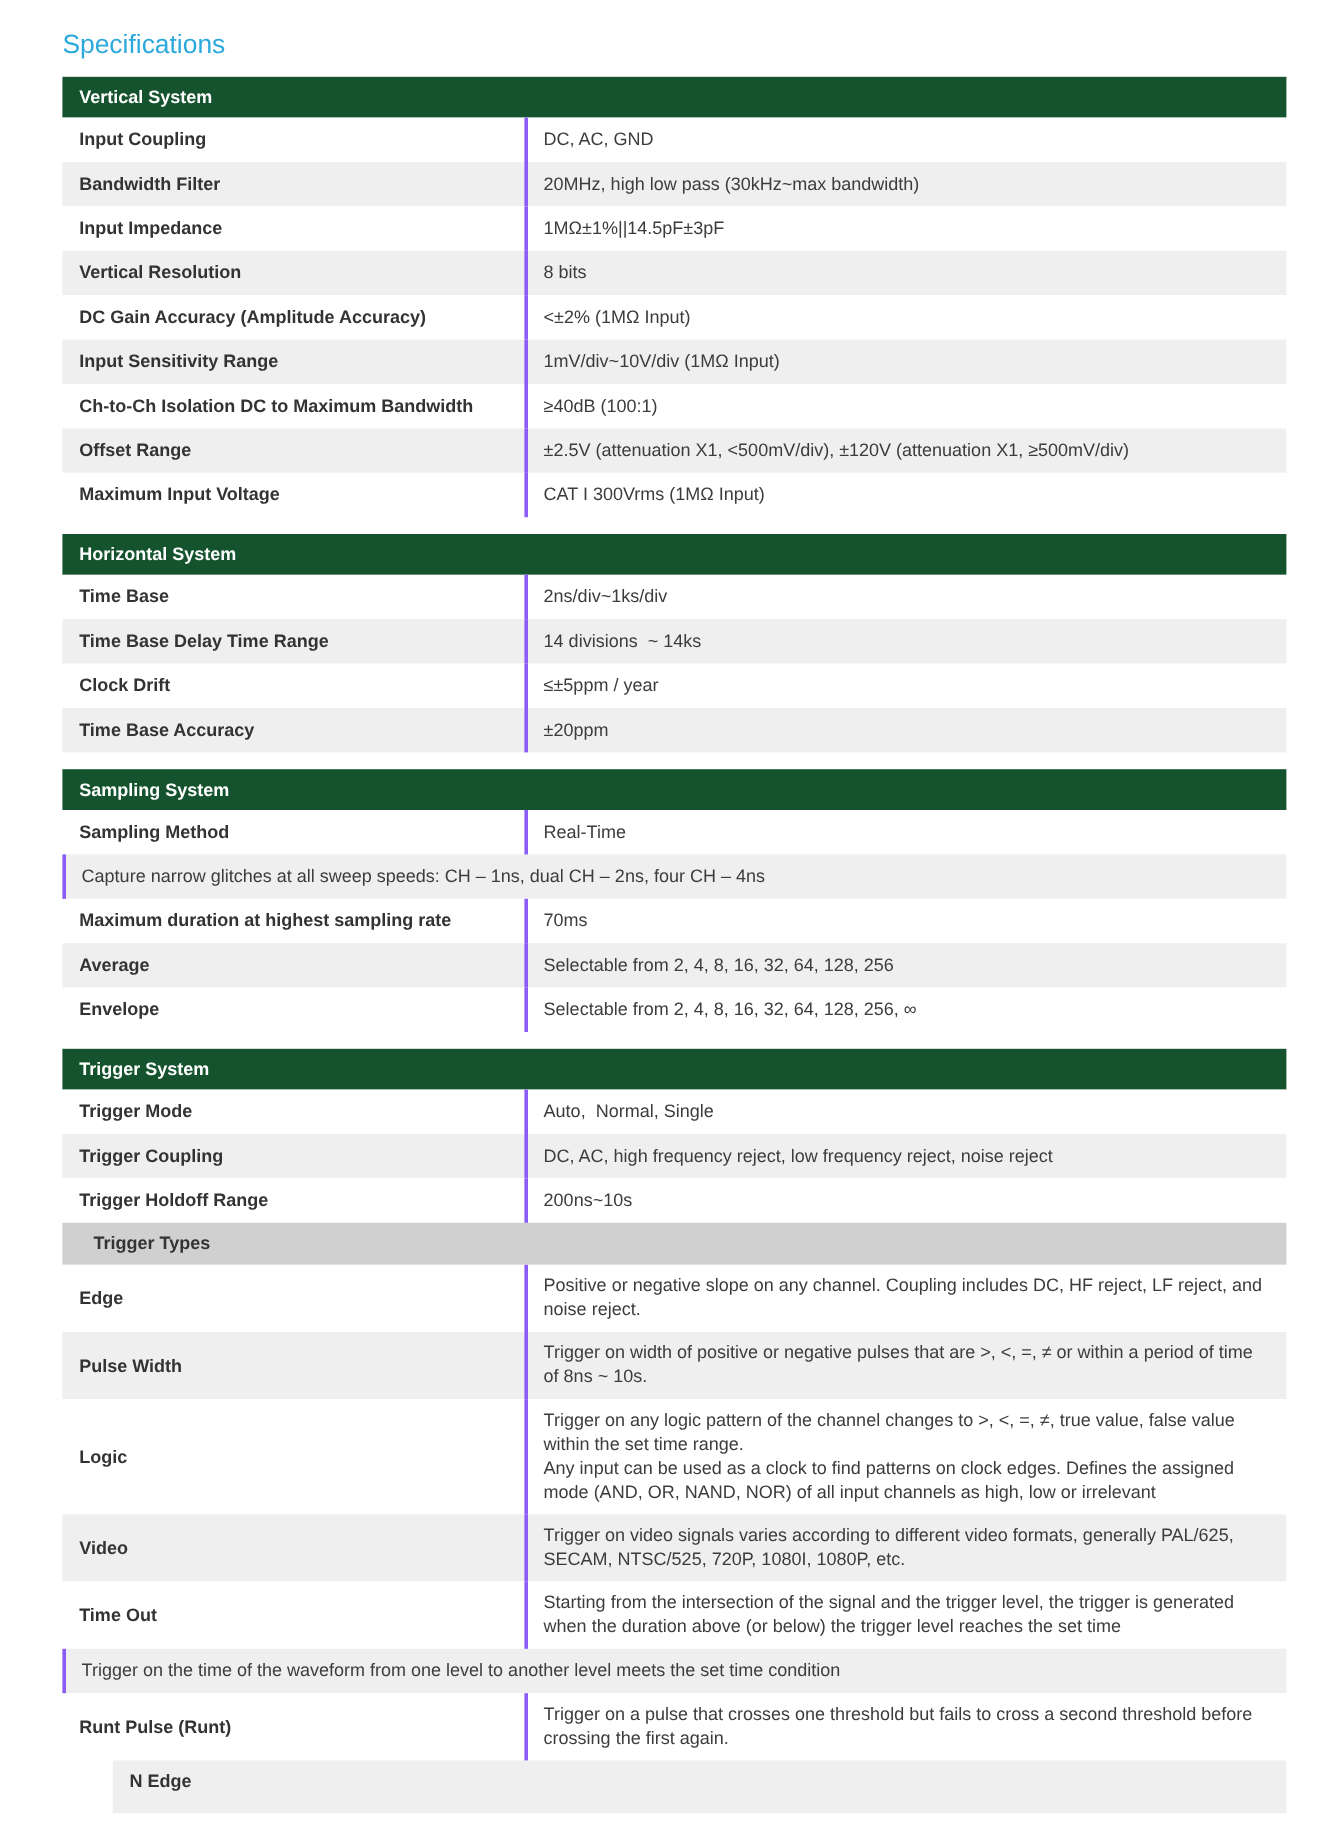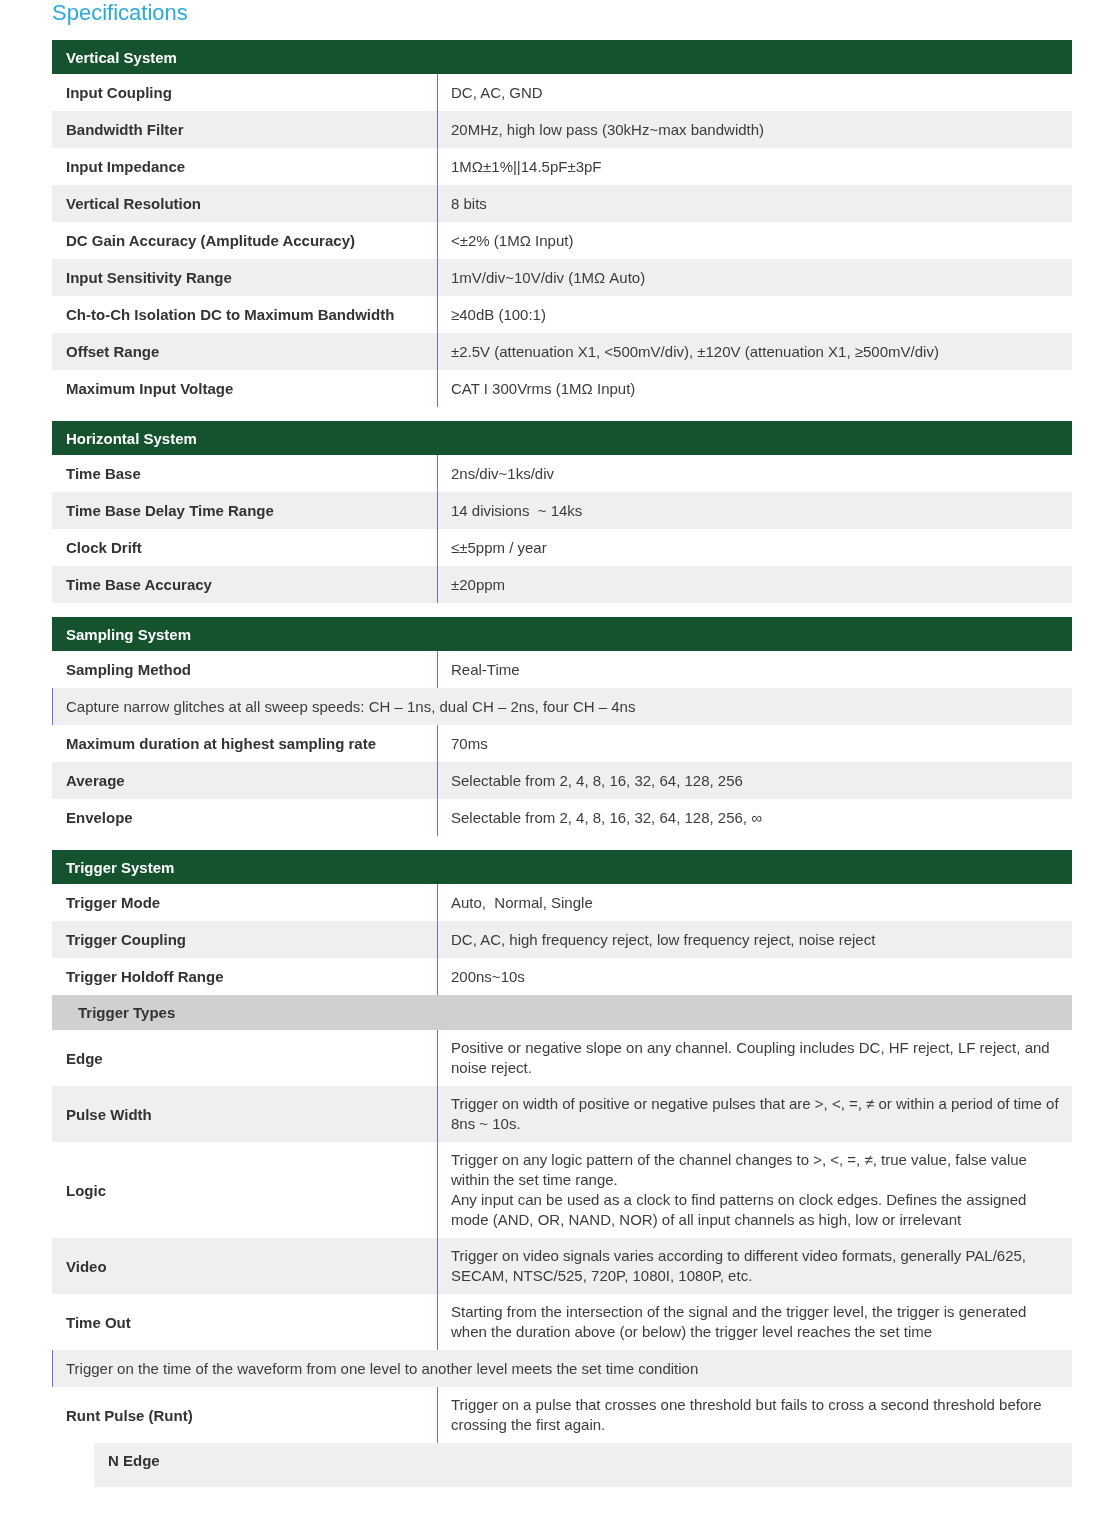--- a/index.html
+++ b/index.html
@@ -5,21 +5,21 @@
   html, body {
     margin: 0;
     padding: 0;
     background: #ffffff;
     width: 1100px;
     height: 1522px;
     overflow: hidden;
     font-family: "Liberation Sans", "DejaVu Sans", sans-serif;
   }
   .page {
-    padding: 0 0 0 52px;
+    padding: 24px 0 0 52px;
     border-radius: 31px;
   }
   .page-title {
     margin: 0 0 14px 0;
     font-size: 22px;
     font-weight: 400;
     color: #2BA9DC;
     line-height: 26px;
   }
   .spec-table {
@@ -52,21 +52,21 @@
     font-size: 15px;
     font-weight: 700;
     color: #333333;
     line-height: 19px;
     display: flex;
     align-items: center;
   }
   .cell-value {
     flex: 1;
     box-sizing: border-box;
-    border-left: 1px solid #8b5cf6;
+    border-left: 3px solid #8b5cf6;
     padding: 8px 12px 8px 13px;
     font-size: 15px;
     font-weight: 400;
     color: #3C3C3C;
     line-height: 20px;
     display: flex;
     align-items: center;
     white-space: pre-wrap;
   }
   .row.subheader .cell-label { flex: 1; margin-left: 12px; }
@@ -98,21 +98,21 @@
         <div class="row">
           <div class="cell-label">Vertical Resolution</div>
           <div class="cell-value">8 bits</div>
         </div>
         <div class="row">
           <div class="cell-label">DC Gain Accuracy (Amplitude Accuracy)</div>
           <div class="cell-value">&lt;±2% (1MΩ Input)</div>
         </div>
         <div class="row">
           <div class="cell-label">Input Sensitivity Range</div>
-          <div class="cell-value">1mV/div~10V/div (1MΩ Auto)</div>
+          <div class="cell-value">1mV/div~10V/div (1MΩ Input)</div>
         </div>
         <div class="row">
           <div class="cell-label">Ch-to-Ch Isolation DC to Maximum Bandwidth</div>
           <div class="cell-value">≥40dB (100:1)</div>
         </div>
         <div class="row">
           <div class="cell-label">Offset Range</div>
           <div class="cell-value">±2.5V (attenuation X1, &lt;500mV/div), ±120V (attenuation X1, ≥500mV/div)</div>
         </div>
         <div class="row">

